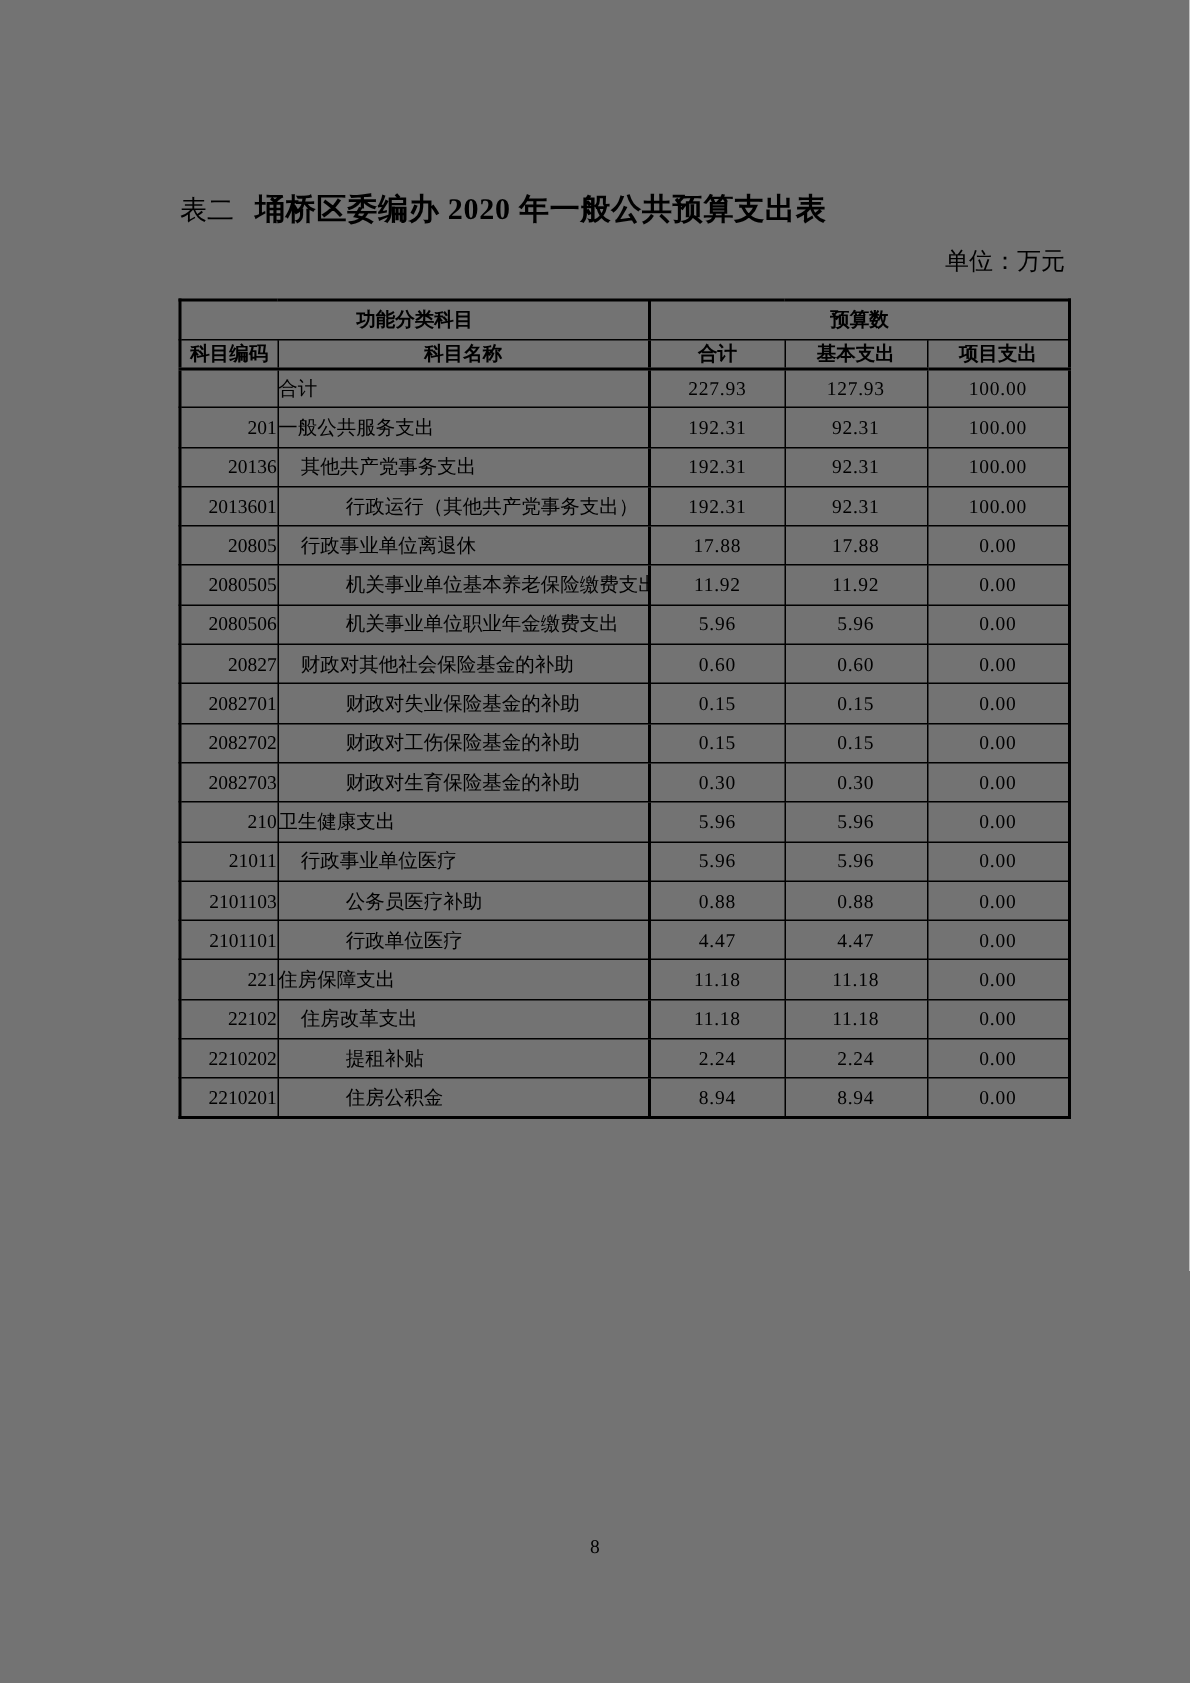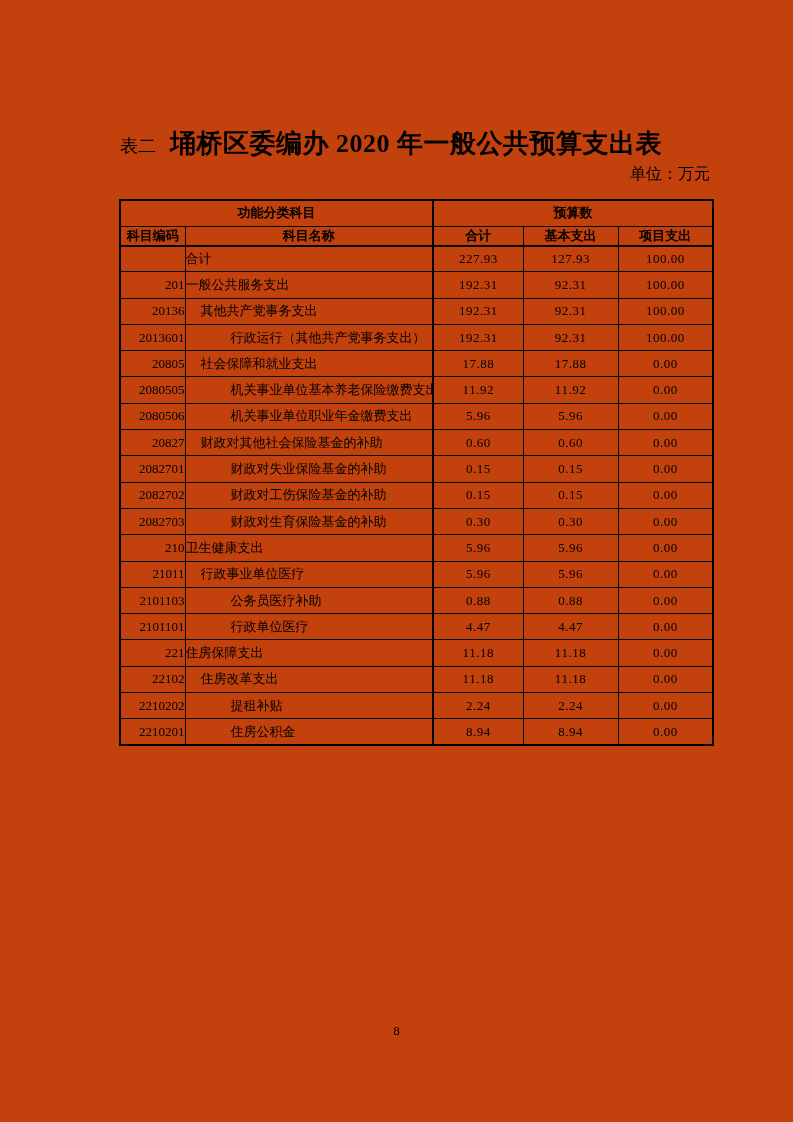--- a/index.html
+++ b/index.html
@@ -1,39 +1,39 @@
 <!DOCTYPE html>
 <html><head>
 <meta charset="utf-8">
 <style>
   html, body { margin: 0; padding: 0; background: #ffffff; }
   .page {
     position: relative;
     width: 793px;
     height: 1122px;
-    background: #c2410c;
+    background: #737373;
     font-family: "Liberation Serif", "DejaVu Serif", serif;
     color: #000000;
     overflow: hidden;
   }
   .title-row {
     position: absolute;
     left: 120px;
     top: 126px;
     display: flex;
     align-items: baseline;
     white-space: nowrap;
   }
   .title-label {
     font-size: 18px;
     font-weight: normal;
     margin-right: 14px;
   }
   .title-main {
-    font-size: 26px;
+    font-size: 20px;
     font-weight: bold;
     letter-spacing: 0.5px;
   }
   .unit-note {
     position: absolute;
     top: 164px;
     right: 83px;
     font-size: 16px;
   }
   table.budget {
@@ -128,21 +128,21 @@
         </tr>
         <tr>
           <td class="col-code">2013601</td>
           <td class="col-name indent-2">行政运行（其他共产党事务支出）</td>
           <td class="num bl-thick">192.31</td>
           <td class="num">92.31</td>
           <td class="num">100.00</td>
         </tr>
         <tr>
           <td class="col-code">20805</td>
-          <td class="col-name indent-1">社会保障和就业支出</td>
+          <td class="col-name indent-1">行政事业单位离退休</td>
           <td class="num bl-thick">17.88</td>
           <td class="num">17.88</td>
           <td class="num">0.00</td>
         </tr>
         <tr>
           <td class="col-code">2080505</td>
           <td class="col-name indent-2">机关事业单位基本养老保险缴费支出</td>
           <td class="num bl-thick">11.92</td>
           <td class="num">11.92</td>
           <td class="num">0.00</td>

